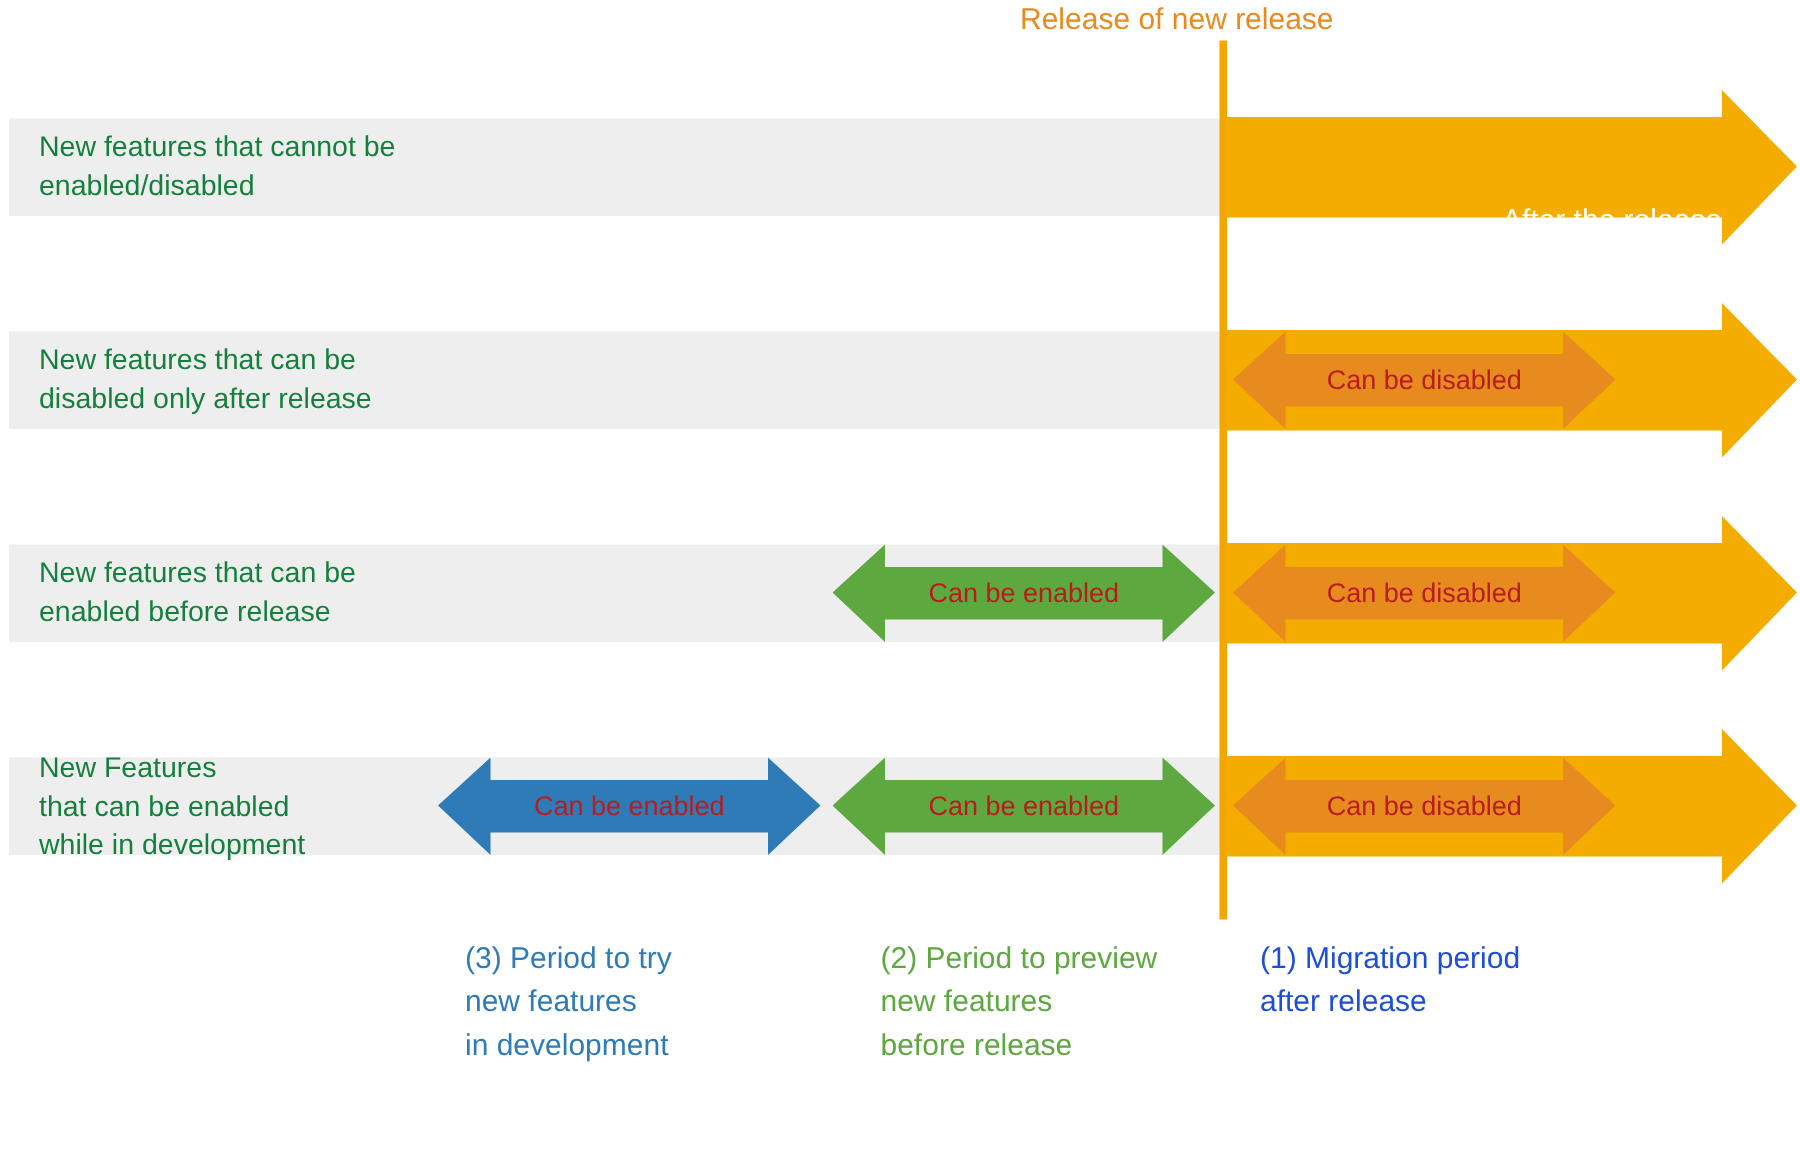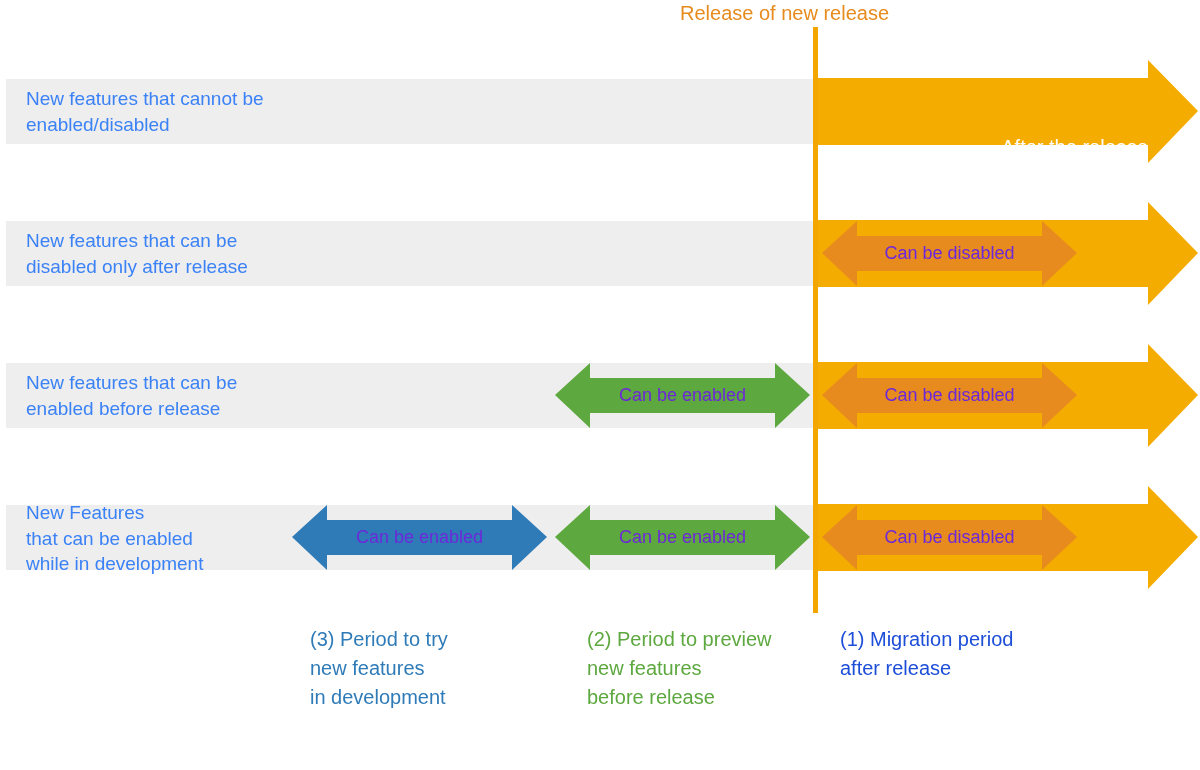--- a/index.html
+++ b/index.html
@@ -32,21 +32,21 @@
     position: absolute;
     left: 6px;
     width: 812px;
     height: 65px;
     background: #eeeeee;
     z-index: 1;
   }
   .row-label {
     position: absolute;
     left: 26px;
-    color: #3b82f6;
+    color: #15803d;
     line-height: 1.35;
     z-index: 2;
     font-size: 19px;
   }
   .yellow-arrow {
     position: absolute;
     left: 818px;
     width: 380px;
     height: 103px;
     z-index: 5;
@@ -64,21 +64,21 @@
     margin-top: 48px;
   }
   .mini-arrow {
     position: absolute;
     height: 65px;
     z-index: 30;
   }
   .mini-arrow svg { display:block; }
   .mini-text {
     position: absolute;
-    color: #6d28d9;
+    color: #b91c1c;
     font-size: 18px;
     z-index: 40;
     text-align:center;
   }
   .footer-label {
     position: absolute;
     font-size: 20px;
     line-height: 1.45;
   }
 </style>

